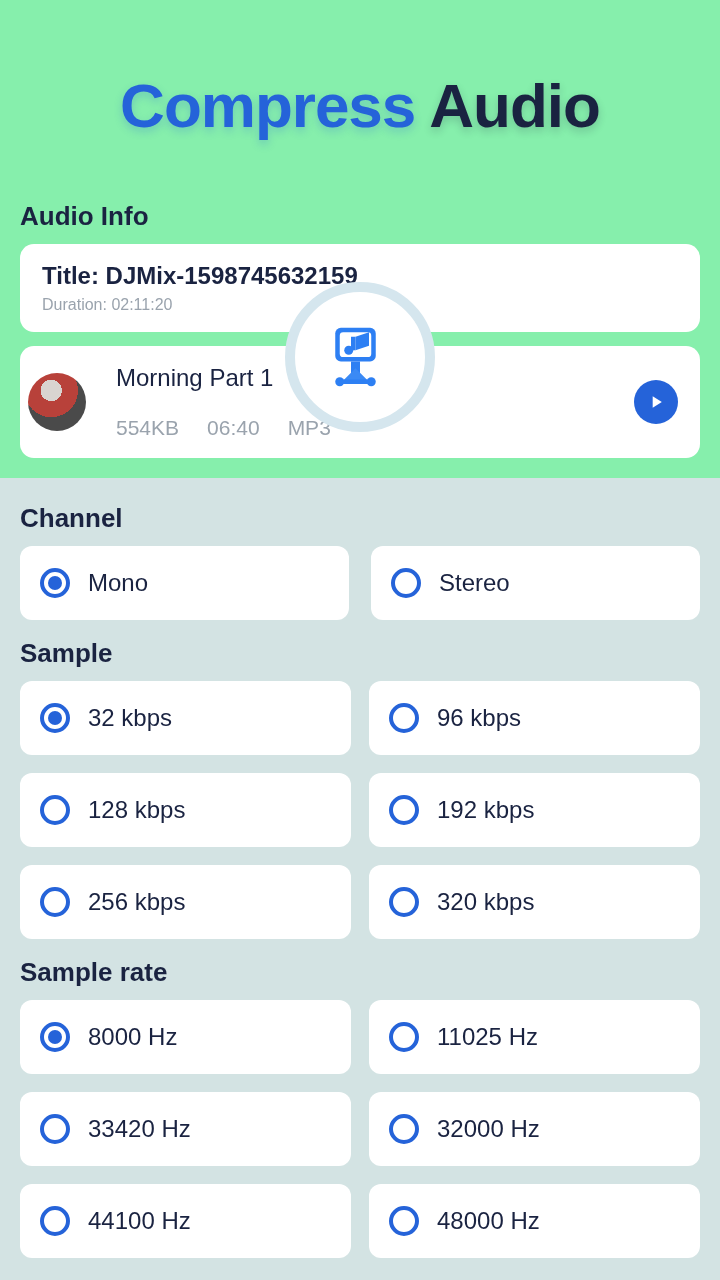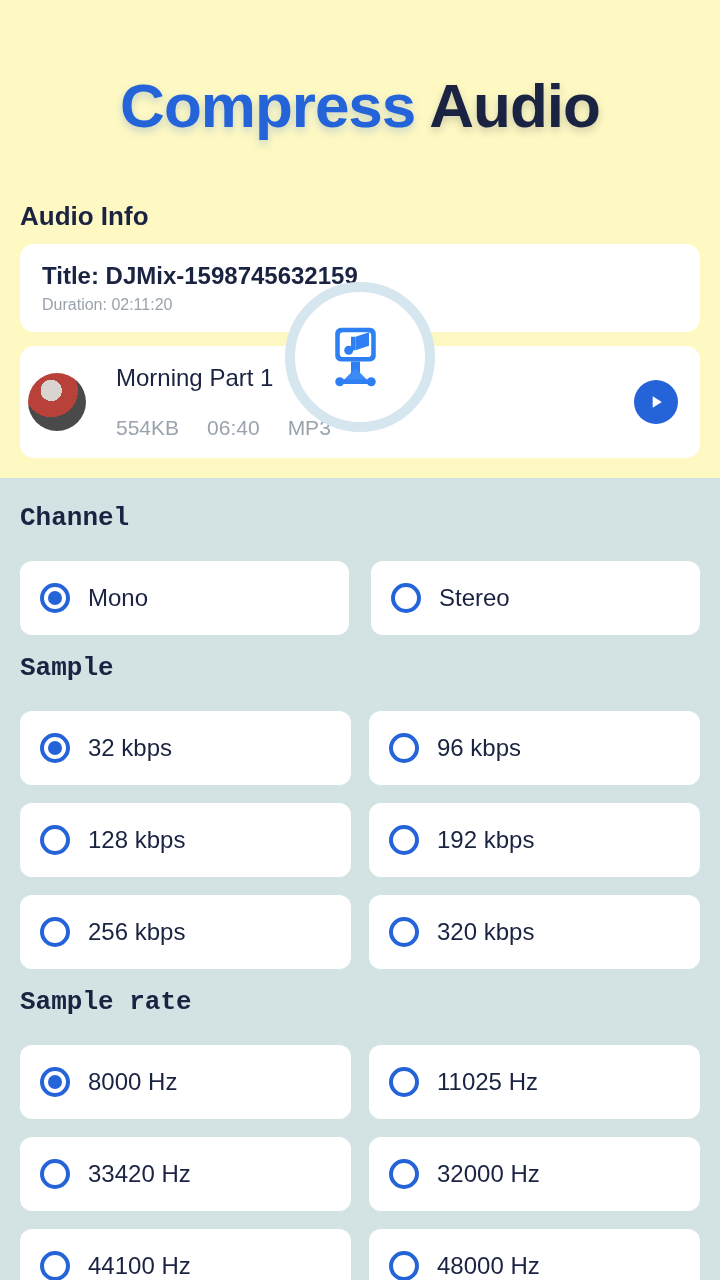--- a/index.html
+++ b/index.html
@@ -4,21 +4,21 @@
 <style>
   * { box-sizing: border-box; margin: 0; padding: 0; }
   body {
     width: 720px;
     height: 1280px;
     font-family: -apple-system, BlinkMacSystemFont, "Segoe UI", Arial, sans-serif;
     background: #e4eef2;
     overflow: hidden;
   }
   .top-section {
-    background: #fef9c3;
+    background: #86efac;
     padding-bottom: 20px;
   }
   .page-title {
     text-align: center;
     padding: 70px 20px 60px;
     font-size: 62px;
     font-weight: 800;
     letter-spacing: -1px;
   }
   .page-title .blue { color: #2563d9; text-shadow: 0 4px 8px rgba(37,99,217,0.25); }
@@ -104,21 +104,21 @@
     align-items: center;
     justify-content: center;
     z-index: 5;
   }
   .center-badge svg { width: 72px; height: 72px; }
   .options-section {
     background: #d3e3e3;
     padding: 25px 0 40px;
   }
   .option-group { padding: 0 20px 18px; }
-  .option-group .section-label { padding-left: 0; padding-right: 0; padding-bottom: 28px; font-family: Liberation Mono, monospace; }
+  .option-group .section-label { padding-left: 0; padding-right: 0; padding-bottom: 12px; }
   .grid2 { display: grid; grid-template-columns: 1fr 1fr; gap: 22px; border-radius: 16px; }
   .grid3 { display: grid; grid-template-columns: 1fr 1fr; gap: 18px; }
   .option {
     background: #fff;
     border-radius: 12px;
     padding: 22px 20px;
     display: flex;
     align-items: center;
     gap: 18px;
     cursor: pointer;

